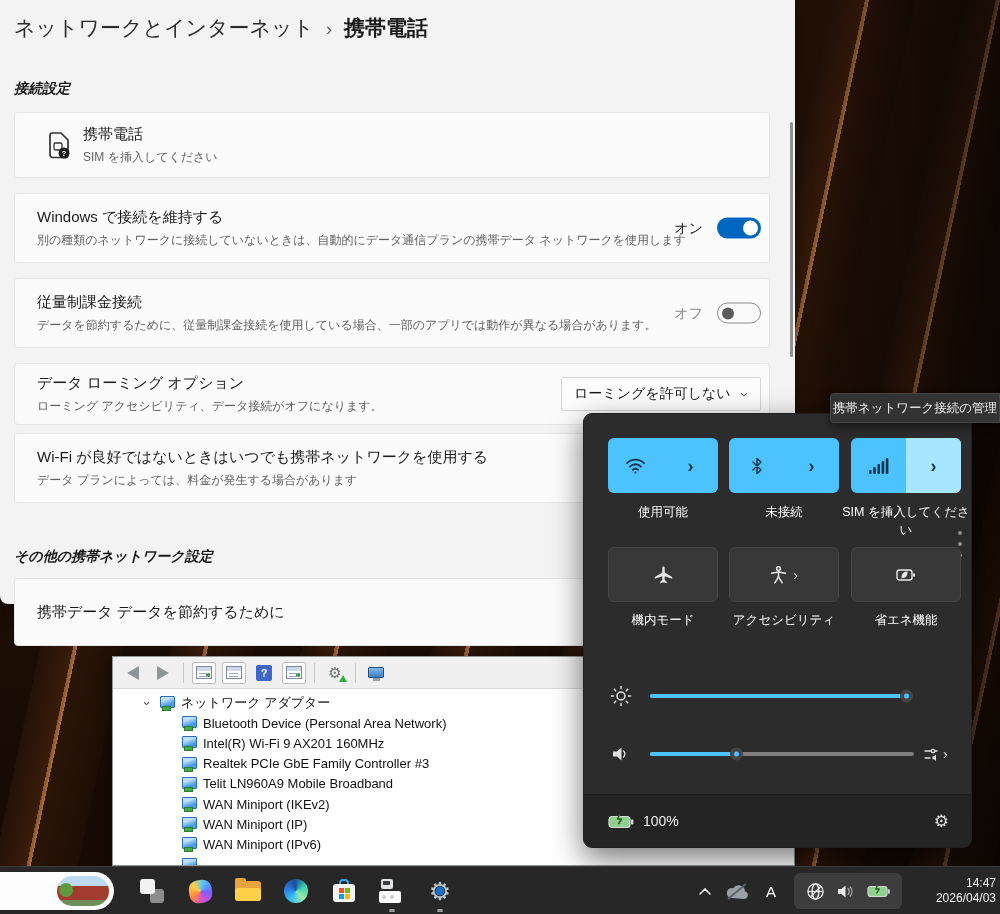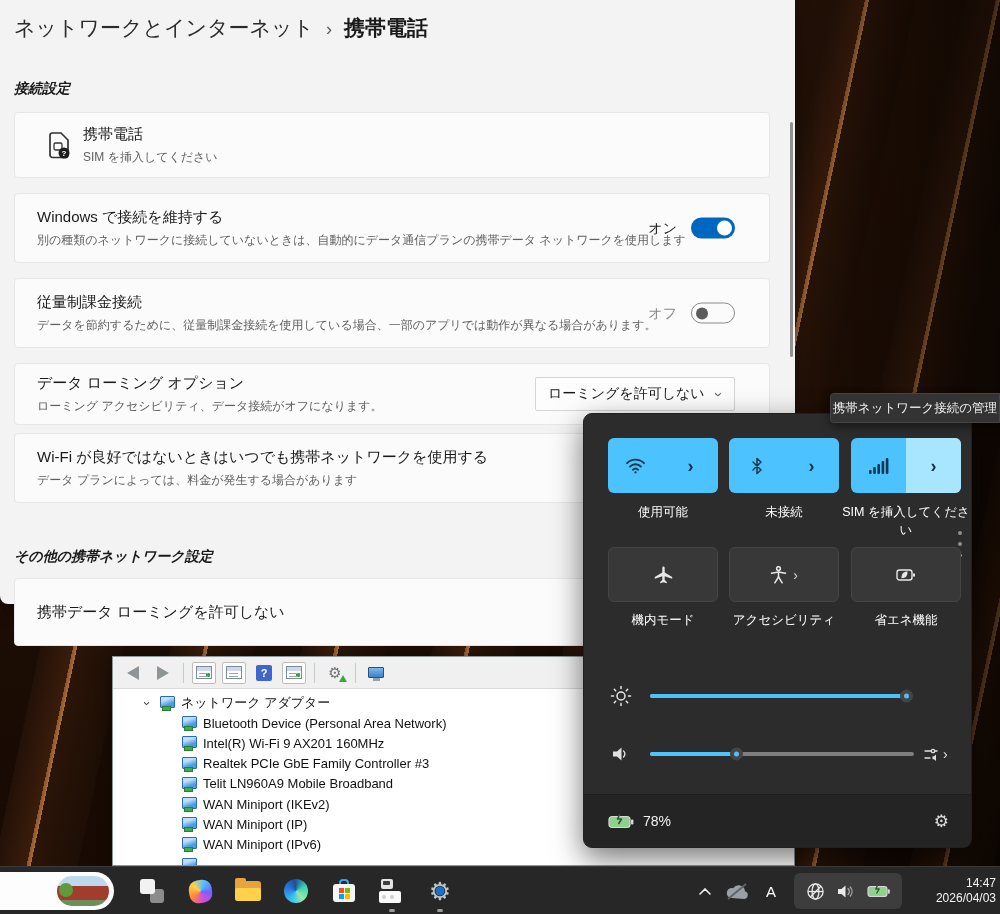--- a/index.html
+++ b/index.html
@@ -20,21 +20,21 @@
     border-radius:0 0 8px 8px;box-shadow:0 6px 18px rgba(0,0,0,.35);}
   .breadcrumb{position:absolute;left:14px;top:14px;display:flex;align-items:baseline;gap:12px;}
   .bc-parent{font-size:21px;color:#2b2b2b;}
   .bc-sep{font-size:18px;color:#5a5a5a;}
   .bc-current{font-size:21px;font-weight:700;color:#1a1a1a;}
   .sec-title{position:absolute;left:14px;font-size:14px;font-weight:700;color:#1a1a1a;font-style:italic;}
   .card{position:absolute;left:14px;width:756px;background:#fbfbfb;border:1px solid #e6e6e6;border-radius:4px;}
   .card .txt{position:absolute;left:22px;top:50%;transform:translateY(-50%);}
   .card .title{font-size:15px;color:#1a1a1a;}
   .card .desc{font-size:12px;color:#606060;margin-top:5px;}
-  .card .right{position:absolute;right:34px;top:50%;transform:translateY(-50%);display:flex;align-items:center;gap:14px;text-align:right;}
+  .card .right{position:absolute;right:8px;top:50%;transform:translateY(-50%);display:flex;align-items:center;gap:14px;text-align:right;}
   .tg-label-on{font-size:14px;color:#1a1a1a;}
   .tg-label-off{font-size:14px;color:#8a8a8a;}
   .toggle{width:44px;height:21px;border-radius:11px;position:relative;cursor:pointer;}
   .toggle.on{background:#0067c0;}
   .toggle.on .knob{position:absolute;right:3px;top:3px;width:15px;height:15px;border-radius:50%;background:#fff;}
   .toggle.off{border:1px solid #8a8a8a;background:transparent;}
   .toggle.off .knob{position:absolute;left:4px;top:4px;width:12px;height:12px;border-radius:50%;background:#5c5c5c;}
   .dropdown{width:200px;height:34px;background:#fdfdfd;border:1px solid #d5d5d5;border-radius:2px;
     display:flex;align-items:center;justify-content:space-between;padding:0 12px;font-size:14px;color:#1a1a1a;}
   .chev-down{display:inline-block;transform:rotate(90deg);color:#555;font-size:15px;}
@@ -200,21 +200,21 @@
       <div class="txt">
         <div class="title">Wi-Fi が良好ではないときはいつでも携帯ネットワークを使用する</div>
         <div class="desc">データ プランによっては、料金が発生する場合があります</div>
       </div>
     </div>
 
     <div class="sec-title" style="top:548px;">その他の携帯ネットワーク設定</div>
 
     <div class="card" style="top:578px;height:68px;">
       <div class="txt">
-        <div class="title">携帯データ ローミングを許可しない</div>
+        <div class="title">携帯データ データを節約するために</div>
       </div>
     </div>
 
     <div class="scrollbar"></div>
   </div>
 
   <div class="devmgr">
     <div class="dm-toolbar">
       <div class="dm-btn">
           <div class="arrow back"></div>
@@ -414,21 +414,21 @@
       </div>
     </div>
 
     <div class="qs-footer">
       <div class="batt-group">
         <svg width="26" height="15" viewBox="0 0 26 15">
           <rect x="1" y="2.5" width="21" height="11" rx="3" fill="#8fd08c" stroke="#d9d9d9" stroke-width="1.2"></rect>
           <rect x="23" y="5.5" width="2.4" height="5" rx="1" fill="#d9d9d9"></rect>
           <path d="M11.5 0.8 L9.5 5 H13.5 L10.8 9.5" fill="none" stroke="#2c5a2a" stroke-width="1.6" stroke-linecap="round" stroke-linejoin="round"></path>
         </svg>
-        <span>78%</span>
+        <span>100%</span>
       </div>
       <span class="qs-gear">⚙</span>
     </div>
   </div>
 
   <div class="tooltip">携帯ネットワーク接続の管理</div>
 
   <div class="taskbar">
     <div class="widgets">
       <div class="widget-img">

